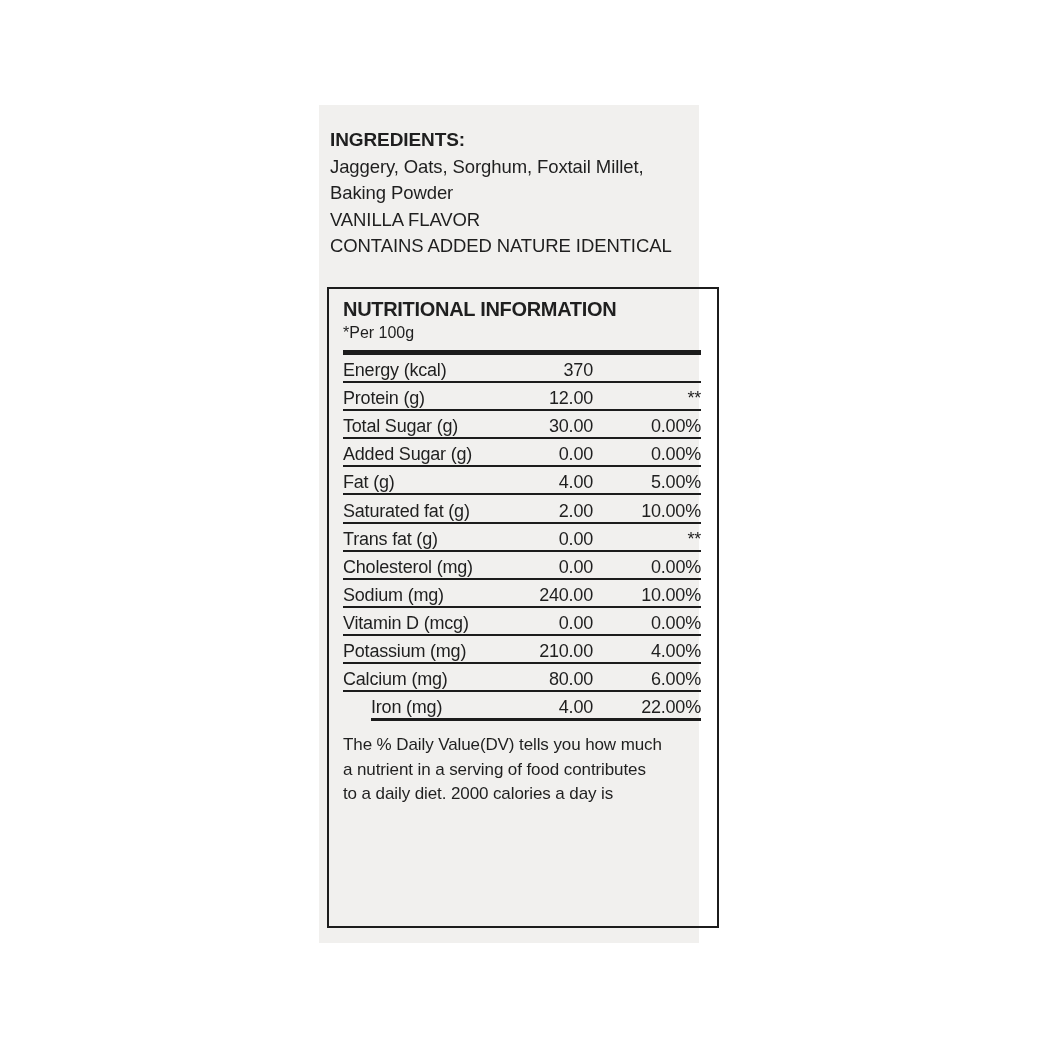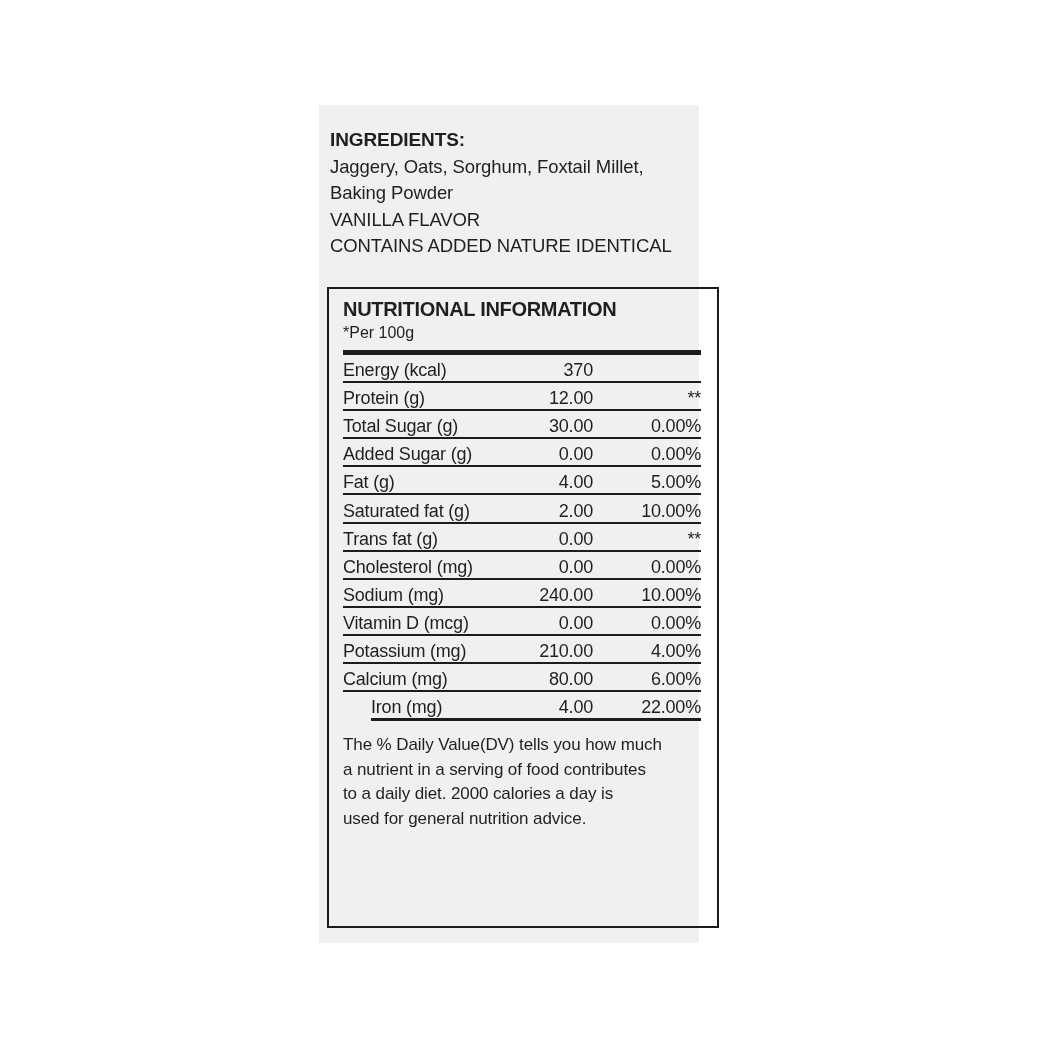--- a/index.html
+++ b/index.html
@@ -152,17 +152,16 @@
     <span class="dv">22.00%</span>
   </div>
 </div>
     <div class="footnote" id="footnote">
   <div>The % Daily Value(DV) tells you how much</div>
 
   <div>a nutrient in a serving of food contributes</div>
 
   <div>to a daily diet. 2000 calories a day is</div>
 
-  <div>used for general nutrition advice.</div>
 </div>
   </div>
 
 </div>
 
 </body></html>

